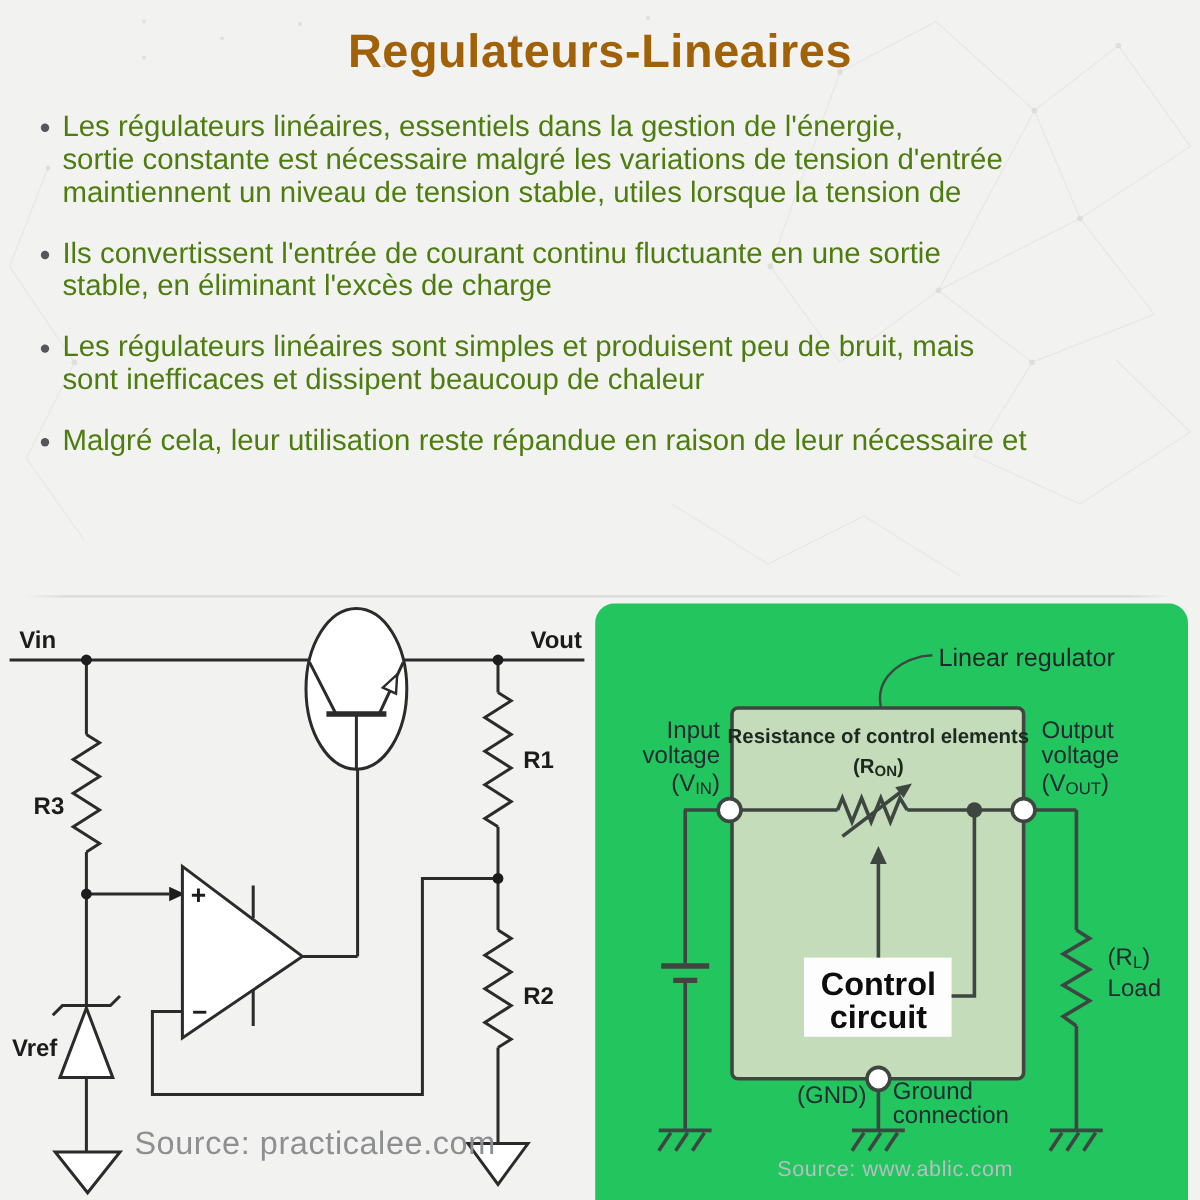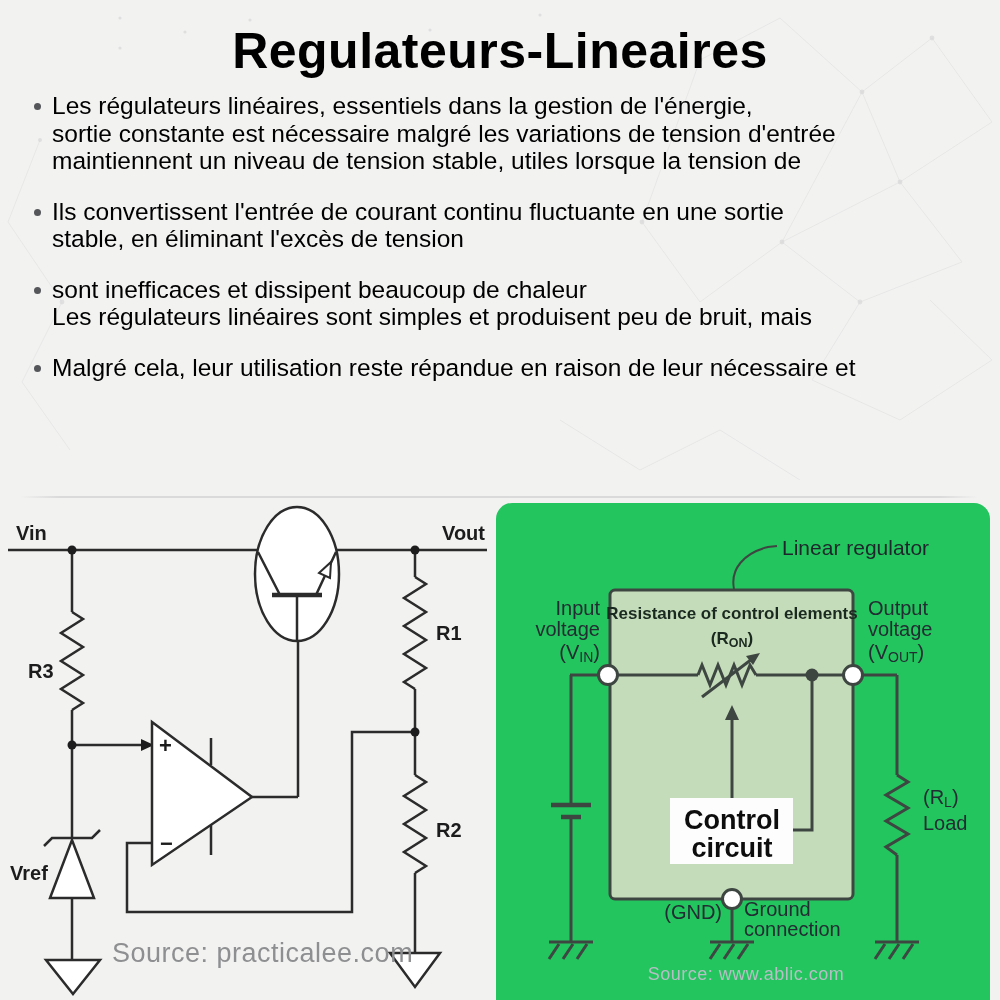--- a/index.html
+++ b/index.html
@@ -5,30 +5,30 @@
   html,body{margin:0;padding:0;}
   .page{
     position:relative; width:1000px; height:1000px; overflow:hidden;
     background:#f2f2f1;
     font-family:"Liberation Sans",sans-serif;
     color:#54565a;
   }
   .plexus{position:absolute;left:0;top:0;pointer-events:none;}
   .title{
     position:absolute; top:22px; left:0; width:1000px;
-    text-align:center; font-size:50px; font-weight:600; color:#000000;
+    text-align:center; font-size:39px; font-weight:600; color:#a16207;
     letter-spacing:0.5px;
   }
   .bullets{
     position:absolute; left:34px; top:92px; width:948px;
     list-style:none; margin:0; padding:0;
   }
   .bullets li{
     display:flex; gap:11px; margin-bottom:23px;
-    font-size:24.5px; line-height:27.5px; color:#000000; font-weight:500;
+    font-size:24.5px; line-height:27.5px; color:#4d7c0f; font-weight:500;
   }
   .dot{flex:none; width:7px; height:7px; border-radius:50%; background:#54565a; margin-top:11px;}
   .divider{
     position:absolute; top:496px; left:20px; width:958px; height:2px;
     background:linear-gradient(90deg, rgba(214,214,214,0), #dadada 4%, #dadada 96%, rgba(214,214,214,0));
   }
   .left-svg{position:absolute; left:0; top:500px;}
   .right-panel{
     position:absolute; left:496px; top:503px; width:494px; height:497px;
     background:#22c55e; border-radius:16px 16px 0 0;
@@ -90,28 +90,28 @@
       <div>
         <div>Les régulateurs linéaires, essentiels dans la gestion de l'énergie,</div>
         <div>sortie constante est nécessaire malgré les variations de tension d'entrée</div>
         <div>maintiennent un niveau de tension stable, utiles lorsque la tension de</div>
       </div>
     </li>
     <li>
       <span class="dot"></span>
       <div>
         <div>Ils convertissent l'entrée de courant continu fluctuante en une sortie</div>
-        <div>stable, en éliminant l'excès de tension</div>
-      </div>
-    </li>
-    <li>
-      <span class="dot"></span>
-      <div>
+        <div>stable, en éliminant l'excès de charge</div>
+      </div>
+    </li>
+    <li>
+      <span class="dot"></span>
+      <div>
+        <div>Les régulateurs linéaires sont simples et produisent peu de bruit, mais</div>
         <div>sont inefficaces et dissipent beaucoup de chaleur</div>
-        <div>Les régulateurs linéaires sont simples et produisent peu de bruit, mais</div>
       </div>
     </li>
     <li>
       <span class="dot"></span>
       <div>
         <div>Malgré cela, leur utilisation reste répandue en raison de leur nécessaire et</div>
       </div>
     </li>
   </ul>
 

